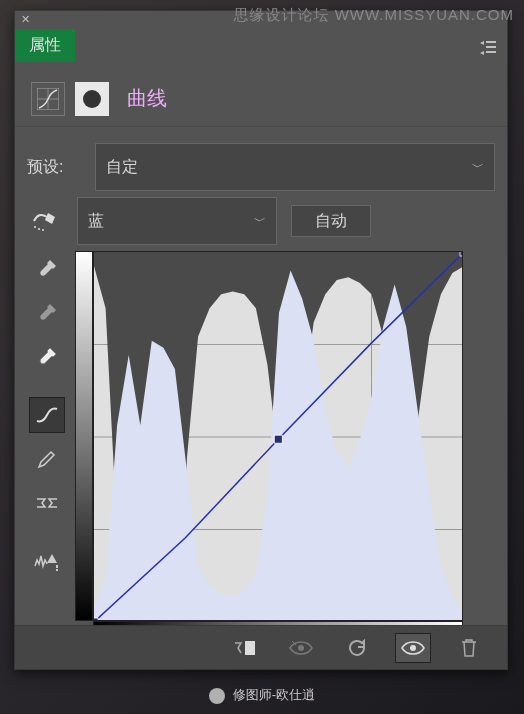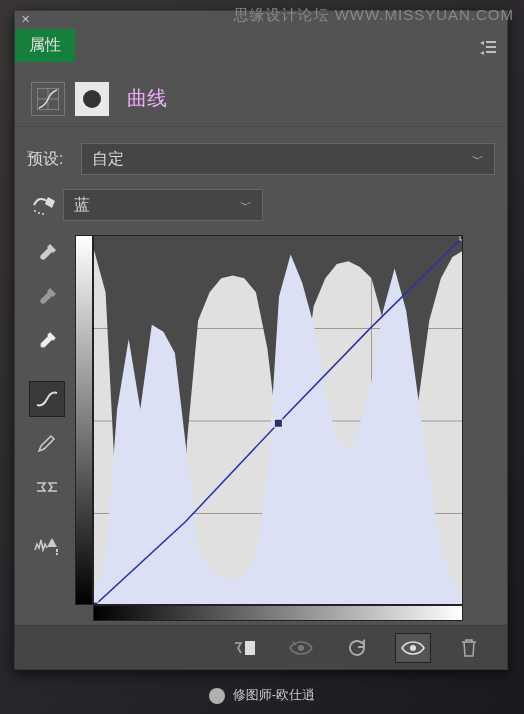--- a/index.html
+++ b/index.html
@@ -84,36 +84,36 @@
     font-size: 20px;
     margin-left: 8px;
   }
   .body {
     padding: 16px 12px 12px 12px;
     background: #535353;
   }
   .row {
     display: flex;
     align-items: center;
-    gap: 0;
-    margin-bottom: 14px;
+    gap: 14px;
+    margin-bottom: 6px;
   }
   .row-label {
     color: #d8d8d8;
     font-size: 16px;
     width: 54px;
   }
   .stump-icon {
     width: 36px; height: 28px;
     color: #ddd;
     display: flex; align-items: center; justify-content: center;
   }
   .select {
     flex: 1;
-    height: 32px;
+    height: 48px;
     background: #454545;
     border: 1px solid #666;
     color: #d8d8d8;
     padding: 0 10px;
     font-size: 16px;
     display: flex;
     align-items: center;
     justify-content: space-between;
   }
   .select .chev { color:#bbb; font-size:12px; }
@@ -280,20 +280,21 @@
             <path d="M17 3l7 4-3 7-7-4z" fill="#ddd"></path>
             <circle cx="4" cy="17" r="1" fill="#ddd"></circle>
             <circle cx="8" cy="19" r="1" fill="#ddd"></circle>
             <circle cx="12" cy="20" r="1" fill="#ddd"></circle>
           </svg>
       </div>
       <div class="select" style="max-width:200px">
         <span>蓝</span>
         <span class="chev">﹀</span>
       </div>
+      <div class="auto-btn">自动</div>
     </div>
 
     <div class="curve-area">
       <div class="tool-col">
         <div class="tool">
           <svg width="22" height="22" viewBox="0 0 22 22">
               <path d="M14 2l6 6-3 3-1-1-7 7c-1 1-3 1-4 0s-1-3 0-4l7-7-1-1z" fill="#ccc"></path>
             </svg>
         </div>
         <div class="tool">

